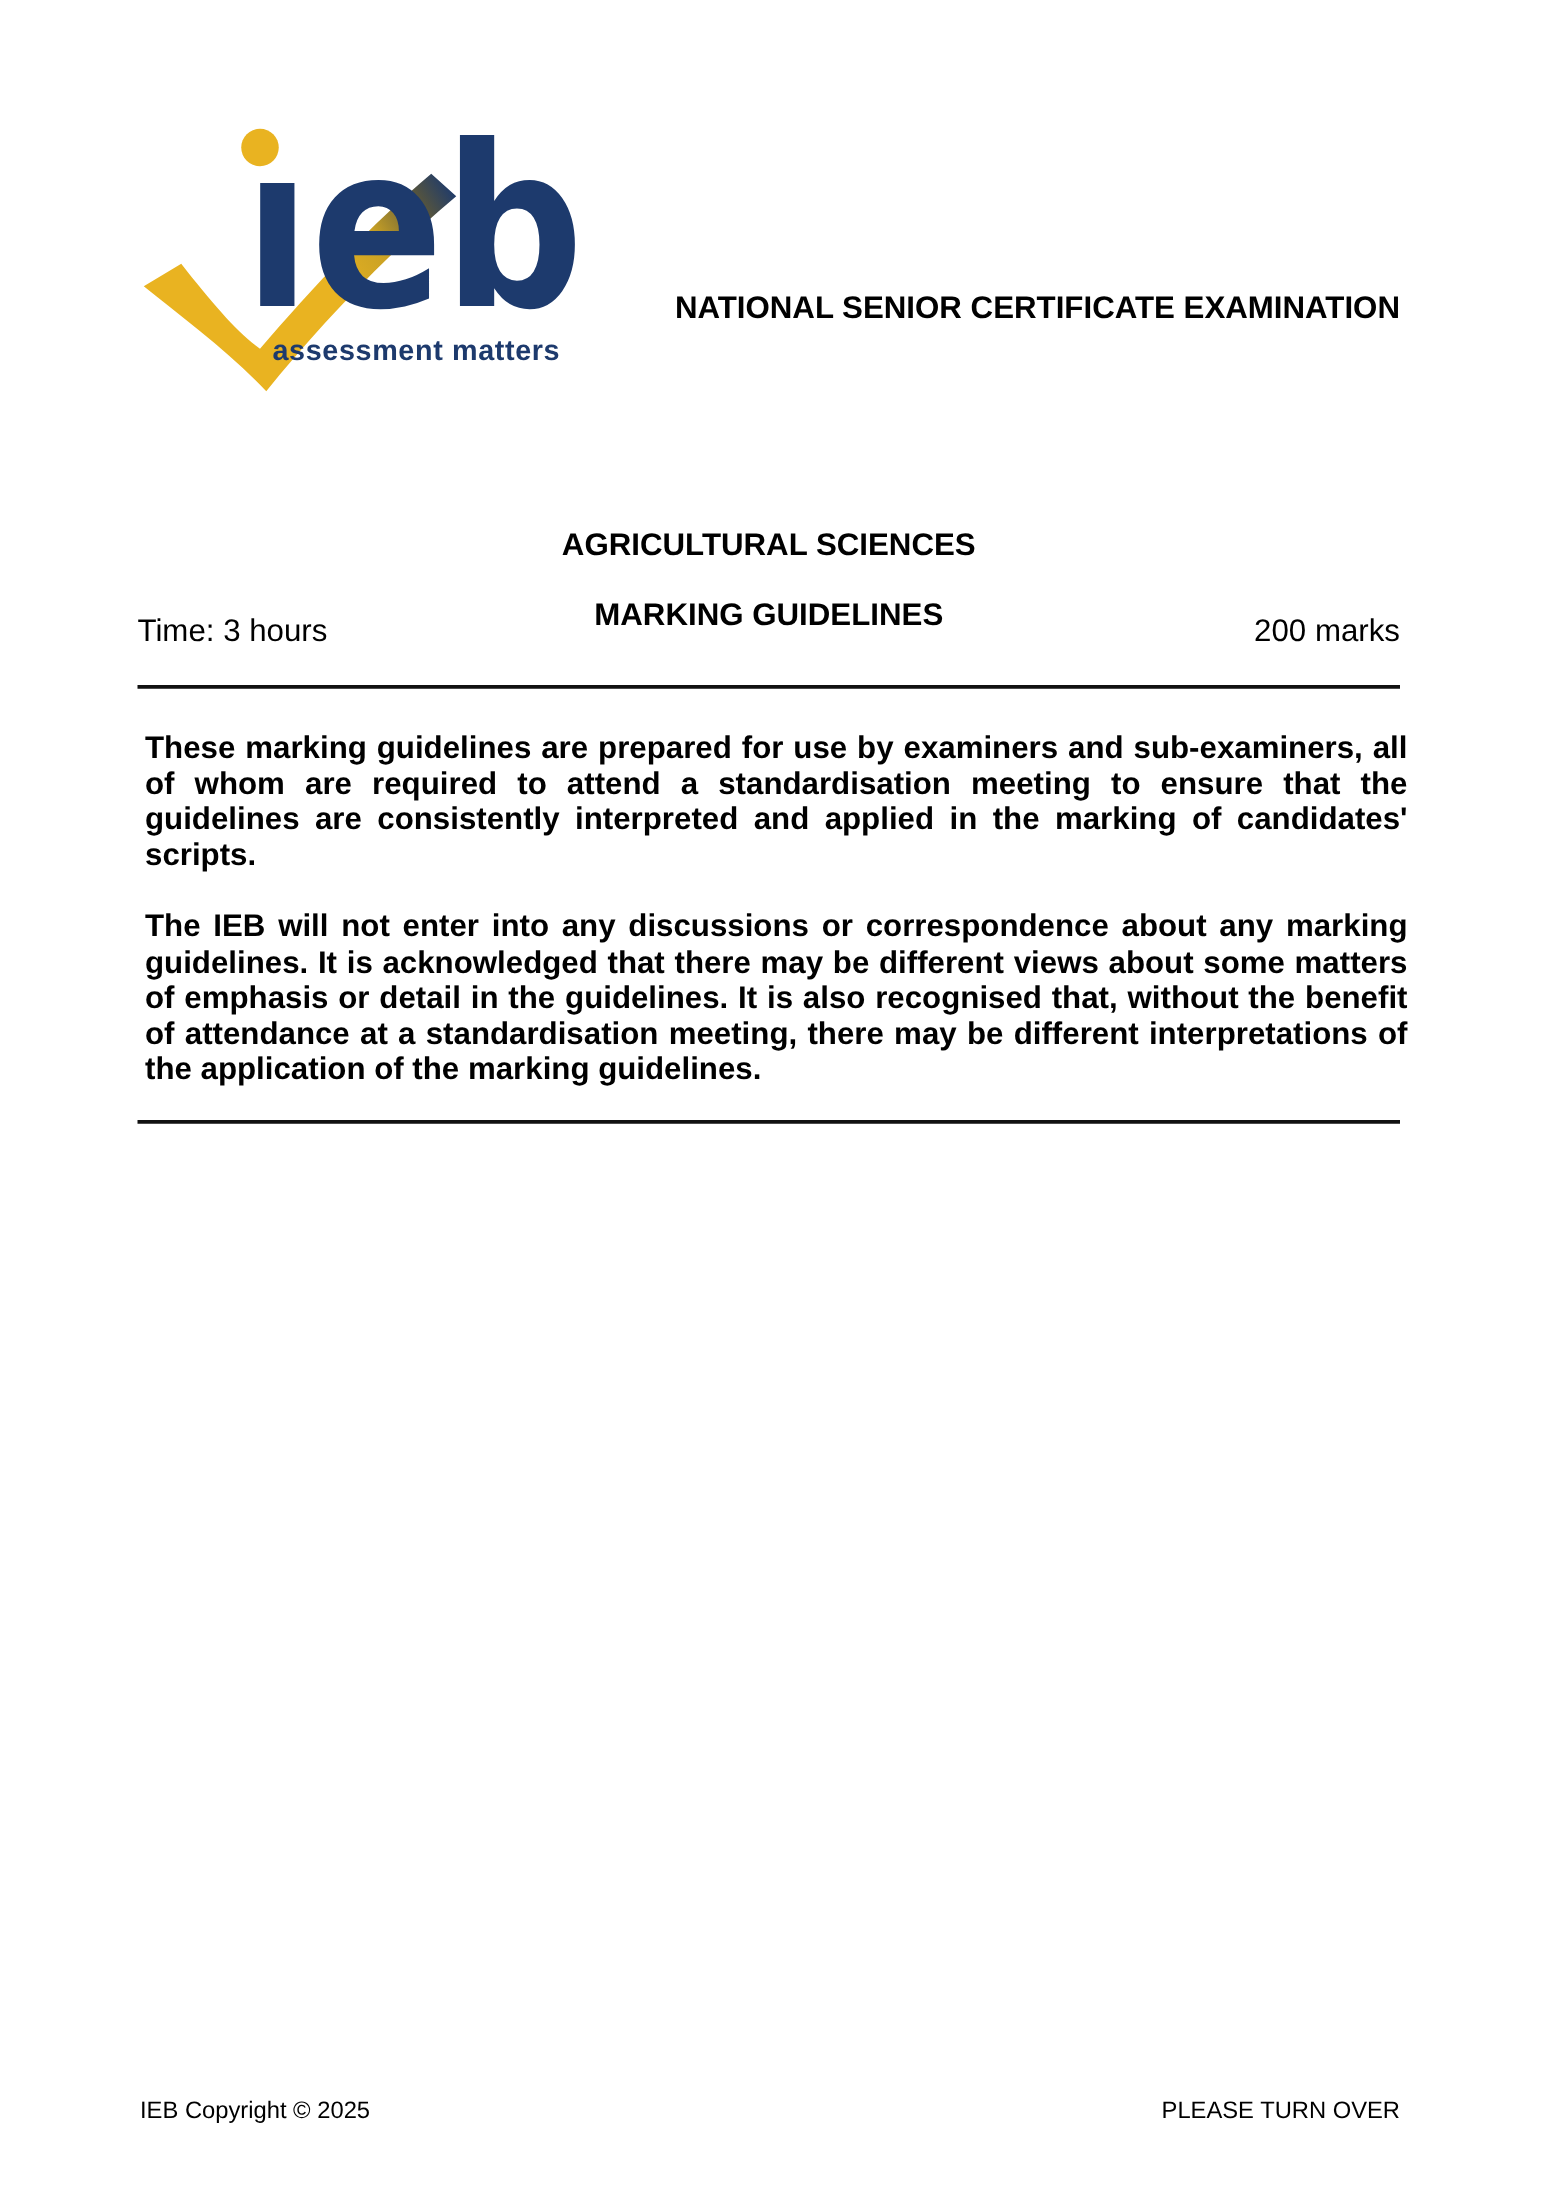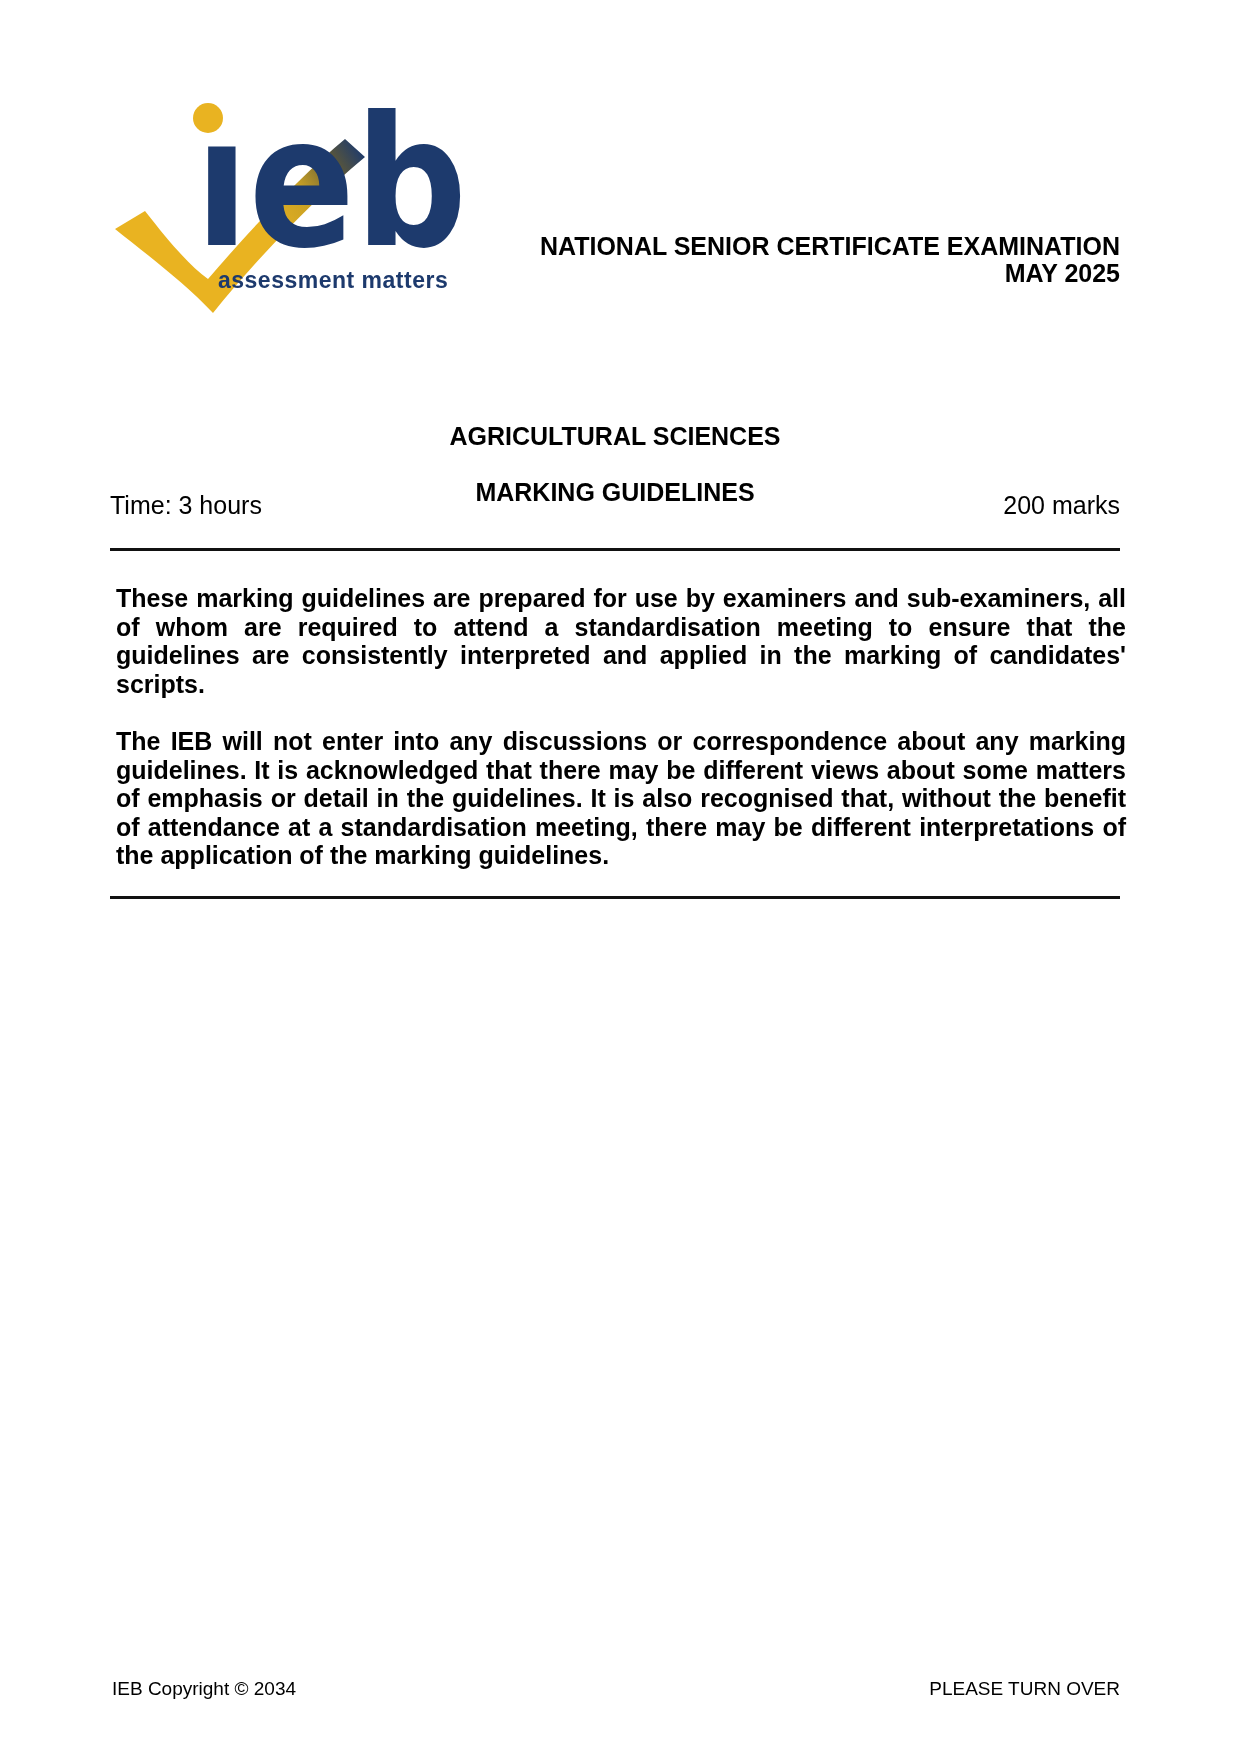--- a/index.html
+++ b/index.html
@@ -141,34 +141,33 @@
 
       <circle cx="113" cy="35" r="15" fill="#e9b321"></circle>
 
       <text class="logo-wordmark" x="100" y="162" font-size="180" textLength="272" lengthAdjust="spacingAndGlyphs">ıeb</text>
     </svg>
     <div class="logo-tagline">assessment matters</div>
   </div>
 
   <div class="exam-header">
     <div>NATIONAL SENIOR CERTIFICATE EXAMINATION</div>
-    <div>MAY 2025</div>
   </div>
 
   <div class="subject-title">AGRICULTURAL SCIENCES</div>
   <div class="doctype-title">MARKING GUIDELINES</div>
 
   <div class="meta-row">
     <span>Time: 3 hours</span>
     <span>200 marks</span>
   </div>
 
   <div class="rule rule-top"></div>
 
   <p class="notice notice-1">These marking guidelines are prepared for use by examiners and sub-examiners, all of whom are required to attend a standardisation meeting to ensure that the guidelines are consistently interpreted and applied in the marking of candidates' scripts.</p>
   <p class="notice notice-2">The IEB will not enter into any discussions or correspondence about any marking guidelines. It is acknowledged that there may be different views about some matters of emphasis or detail in the guidelines. It is also recognised that, without the benefit of attendance at a standardisation meeting, there may be different interpretations of the application of the marking guidelines.</p>
 
   <div class="rule rule-bottom"></div>
 
-  <div class="footer-copyright">IEB Copyright © 2034</div>
+  <div class="footer-copyright">IEB Copyright © 2025</div>
   <div class="footer-turnover">PLEASE TURN OVER</div>
 
 </div>
 
 </body></html>

